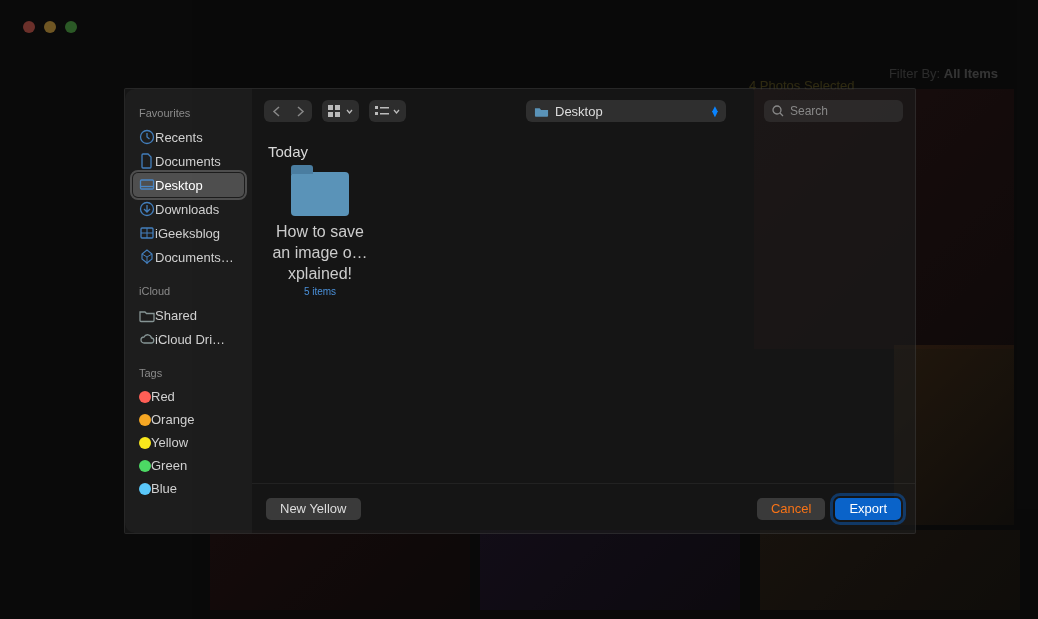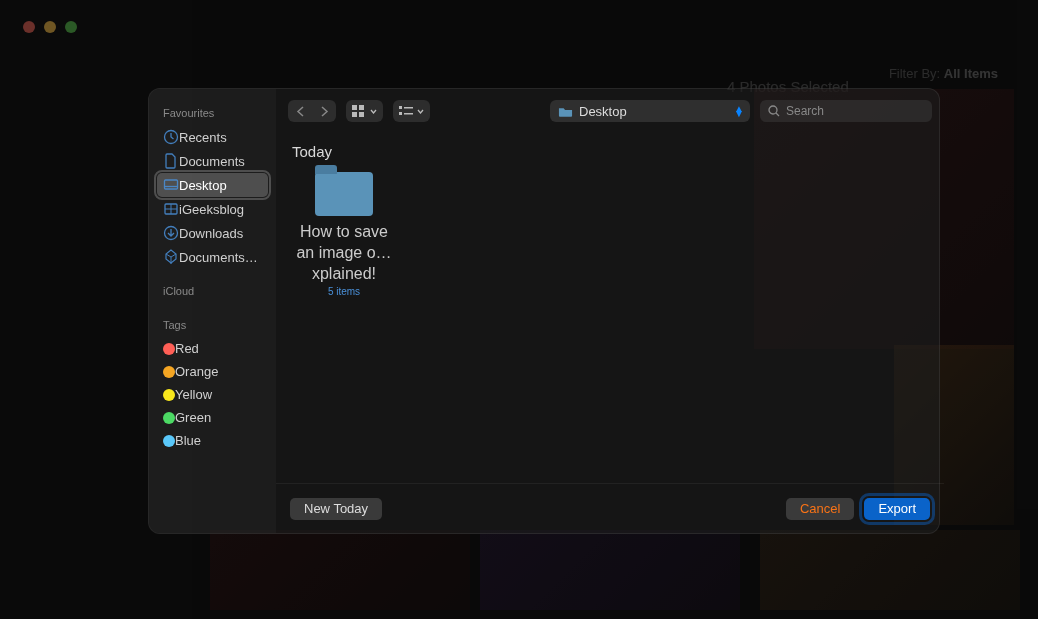--- a/index.html
+++ b/index.html
@@ -10,48 +10,48 @@
     .traffic-lights { position: absolute; top: 21px; left: 23px; display: flex; gap: 9px; z-index: 0; }
     .traffic-lights span { width: 12px; height: 12px; border-radius: 50%; display: block; }
     .tl-close { background: #ed6a5e; }
     .tl-min { background: #f5bf4f; }
     .tl-max { background: #61c554; }
 
     
     .bg-sidebar { position: absolute; left: 0; top: 0; width: 192px; height: 100%; background: #1d1d1d; opacity: 0.25; z-index: 0; }
     .bg-header-text { position: absolute; top: 66px; right: 40px; color: #ccc; opacity: 0.4; font-size: 13px; z-index: 0; }
     .bg-header-text b { color: #fff; font-weight: 600; }
-    .bg-selection { position: absolute; top: 78px; left: 727px; color: #e5e5e5; opacity: 0.35; font-size: 15px; z-index: 0; }
+    .bg-selection { position: absolute; top: 78px; left: 749px; color: #fde047; opacity: 0.35; font-size: 13px; z-index: 0; }
     .bg-thumbs { position: absolute; width: 260px; height: 260px; opacity: 0.35; z-index: 0; }
     .bg-thumb-1 { top: 89px; right: 24px; background: linear-gradient(135deg, #7a2b2b, #3a1818); }
     .bg-thumb-2 { top: 345px; right: 24px; background: linear-gradient(135deg, #a86a2a, #3a2a1a); width: 120px; height: 180px;}
     .bg-thumb-3 { top: 530px; left: 210px; width: 260px; height: 80px; background: linear-gradient(135deg, #5a1f1f, #2a1010); }
     .bg-thumb-4 { top: 530px; left: 480px; width: 260px; height: 80px; background: linear-gradient(135deg, #4a2a6a, #2a1a3a); }
     .bg-thumb-5 { top: 530px; left: 760px; width: 260px; height: 80px; background: linear-gradient(135deg, #6a4a2a, #3a2a1a); }
 
     
-    .sheet { position: absolute; left: 124px; top: 88px; width: 792px; height: 446px; background: rgba(30,30,30,0.60); border-radius: 12px; z-index: 5; border: 1px solid rgba(255,255,255,0.08); display: flex; margin-left: 24px; }
+    .sheet { position: absolute; left: 124px; top: 88px; width: 792px; height: 446px; background: rgba(30,30,30,0.60); border-radius: 2px; z-index: 5; border: 1px solid rgba(255,255,255,0.08); display: flex; }
     .sheet-sidebar { width: 127px; flex: 0 0 127px; background: rgba(45,45,45,0.30); border-radius: 10px 0 0 10px; padding: 14px 8px; overflow: hidden; }
     .side-section-label { color: #8a8a8a; font-size: 11px; font-weight: 500; padding: 4px 6px 6px 6px; }
     .side-item { display: flex; align-items: center; padding: 4px 6px; color: #d0d0d0; font-size: 13px; border-radius: 5px; cursor: default; white-space: nowrap; overflow: hidden; text-overflow: ellipsis; }
     .side-item.selected { background: rgba(120,120,120,0.55); color: #fff; outline: 2px solid rgba(100,100,100,0.7); outline-offset: 1px; }
     .side-item .icon { width: 16px; height: 16px; flex: 0 0 16px; opacity: 0.85; display:flex;align-items:center;justify-content:center;}
     .side-sep { height: 12px; }
     .tag-dot { width: 12px; height: 12px; border-radius: 50%; flex: 0 0 12px;}
     .tag-red { background: #ff5f56; } .tag-orange { background: #f5a623; } .tag-yellow { background: #f8e71c; } .tag-green { background: #4cd964; } .tag-blue { background: #5ac8fa; }
     
     .sheet-main { flex: 1; display: flex; flex-direction: column; }
     
     .sheet-toolbar { height: 44px; display: flex; align-items: center; gap: 10px; padding: 0 12px; }
     .nav-btns { display: flex; background: rgba(70,70,70,0.5); border-radius: 6px; }
     .nav-btn { width: 24px; height: 22px; display: flex; align-items: center; justify-content: center; color: #aaa; }
     .view-select { background: rgba(70,70,70,0.5); border-radius: 6px; height: 22px; display: flex; align-items: center; padding: 0 6px; gap: 4px; color: #ccc;}
     .path-popup { flex: 0 0 200px; margin-left: 110px; height: 22px; background: rgba(70,70,70,0.55); border-radius: 6px; display: flex; align-items: center; padding: 0 8px; gap: 6px; color: #ddd; font-size: 13px; position: relative;}
     .path-popup .arrows { position: absolute; right: 6px; color: #0a84ff; font-size: 10px; line-height: 5px;}
-    .search-field { margin-left: auto; width: 172px; height: 22px; background: rgba(70,70,70,0.4); border-radius: 6px; display: flex; align-items: center; padding: 0 8px; gap: 6px; color: #888; font-size: 12px;}
+    .search-field { margin-left: auto; width: 139px; height: 22px; background: rgba(70,70,70,0.4); border-radius: 6px; display: flex; align-items: center; padding: 0 8px; gap: 6px; color: #888; font-size: 12px;}
     
     
     .sheet-content { flex: 1; padding: 10px 16px; overflow: auto; }
     .group-label { color: #d8d8d8; font-size: 15px; font-weight: 400; margin-bottom: 12px; }
     .file-item { width: 104px; text-align: center; }
     .folder-icn { width: 58px; height: 44px; margin: 0 auto 6px; background: #5a93b8; border-radius: 4px; position: relative; }
     .folder-icn::before { content: ''; position: absolute; top: -7px; left: 0; width: 22px; height: 9px; background: #4a7da0; border-radius: 3px 3px 0 0;}
     .file-name { color: #ccc; font-size: 16px; line-height: 1.3; word-wrap: break-word; }
     .file-meta { color: #4a90d9; font-size: 10px; margin-top: 2px;}
     
@@ -110,48 +110,66 @@
             <svg width="16" height="16" viewBox="0 0 16 16">
               <rect x="1.5" y="3" width="13" height="9" rx="1" stroke="#4a90d9" stroke-width="1.3" fill="none"></rect>
               <line x1="1.5" y1="9.5" x2="14.5" y2="9.5" stroke="#4a90d9" stroke-width="1.3"></line>
             </svg>
           </span>
           <span>Desktop</span>
         </div>
         <div class="side-item">
           <span class="icon">
             <svg width="16" height="16" viewBox="0 0 16 16">
+              <circle cx="8" cy="8" r="6.5" stroke="#4a90d9" stroke-width="1.3" fill="none"></circle>
+              <path d="M8 4 V10 M5 8 L8 11 L11 8" stroke="#4a90d9" stroke-width="1.3" fill="none"></path>
+            </svg>
+          </span>
+          <span>Downloads</span>
+        </div>
+        <div class="side-item">
+          <span class="icon">
+            <svg width="16" height="16" viewBox="0 0 16 16">
               <rect x="2" y="3" width="12" height="10" rx="1" stroke="#4a90d9" stroke-width="1.3" fill="none"></rect>
               <line x1="8" y1="3" x2="8" y2="13" stroke="#4a90d9" stroke-width="1"></line>
               <line x1="2" y1="8" x2="14" y2="8" stroke="#4a90d9" stroke-width="1"></line>
             </svg>
           </span>
           <span>iGeeksblog</span>
         </div>
         <div class="side-item">
           <span class="icon">
             <svg width="16" height="16" viewBox="0 0 16 16">
-              <circle cx="8" cy="8" r="6.5" stroke="#4a90d9" stroke-width="1.3" fill="none"></circle>
-              <path d="M8 4 V10 M5 8 L8 11 L11 8" stroke="#4a90d9" stroke-width="1.3" fill="none"></path>
-            </svg>
-          </span>
-          <span>Downloads</span>
-        </div>
-        <div class="side-item">
-          <span class="icon">
-            <svg width="16" height="16" viewBox="0 0 16 16">
               <path d="M8 1 L3 5 v5 l5 4 l5 -4 V5 Z" stroke="#4a90d9" stroke-width="1.2" fill="none"></path>
               <path d="M8 15 V8 M3 5 L8 8 L13 5" stroke="#4a90d9" stroke-width="1" fill="none"></path>
             </svg>
           </span>
           <span>Documents…</span>
         </div>
       </div>
     <div class="side-sep"></div>
     <div class="side-section-label">iCloud</div>
+    <div id="icloud-list">
+        <div class="side-item">
+          <span class="icon">
+            <svg width="16" height="16" viewBox="0 0 16 16">
+              <path d="M1 5 h5 l1.5 1.5 H15 v7 a1 1 0 0 1 -1 1 H2 a1 1 0 0 1 -1 -1 Z" stroke="#9aa" stroke-width="1.3" fill="none"></path>
+            </svg>
+          </span>
+          <span>Shared</span>
+        </div>
+        <div class="side-item">
+          <span class="icon">
+            <svg width="16" height="16" viewBox="0 0 16 16">
+              <path d="M5 12 a3 3 0 0 1 0 -6 a4 4 0 0 1 7.5 1 a2.5 2.5 0 0 1 -0.5 5 Z" stroke="#9aa" stroke-width="1.3" fill="none"></path>
+            </svg>
+          </span>
+          <span>iCloud Dri…</span>
+        </div>
+      </div>
     <div class="side-sep"></div>
     <div class="side-section-label">Tags</div>
     <div id="tag-list">
         <div class="side-item">
           <span class="tag-dot tag-red"></span>
           <span>Red</span>
         </div>
         <div class="side-item">
           <span class="tag-dot tag-orange"></span>
           <span>Orange</span>
@@ -226,18 +244,18 @@
     <div class="sheet-content">
       <div class="group-label">Today</div>
       <div class="file-item">
         <div class="folder-icn"></div>
         <div class="file-name">How to save an image o…xplained!</div>
         <div class="file-meta">5 items</div>
       </div>
     </div>
 
     <div class="sheet-footer">
-      <div class="btn btn-newfolder">New Today</div>
+      <div class="btn btn-newfolder">New Yellow</div>
       <div class="btn btn-cancel">Cancel</div>
       <div class="btn btn-export">Export</div>
     </div>
   </div>
 </div>
 
 </body></html>

